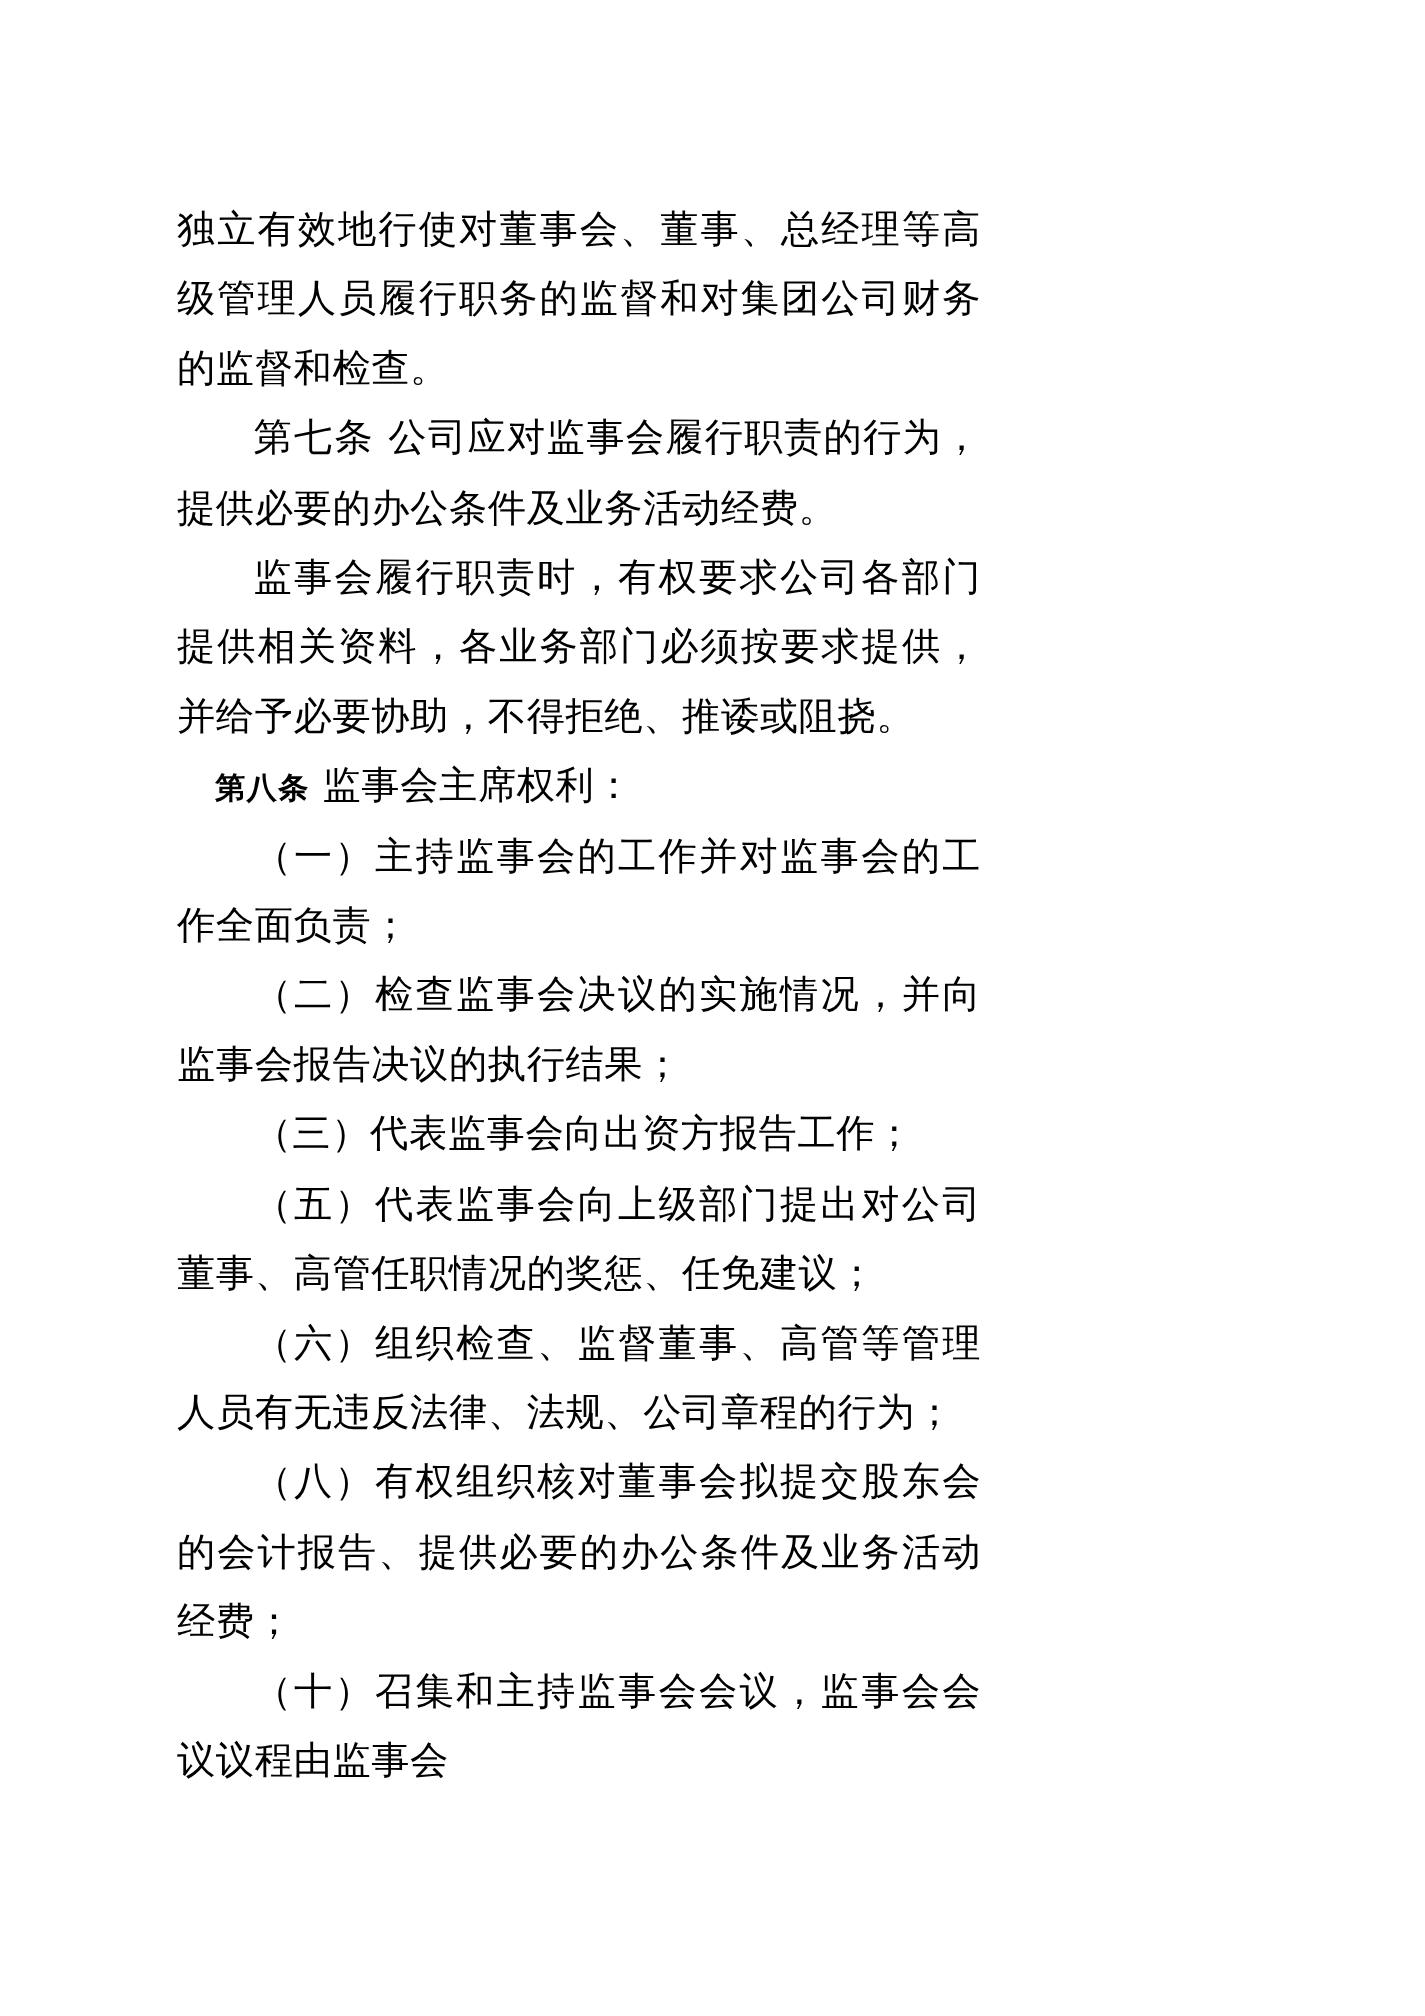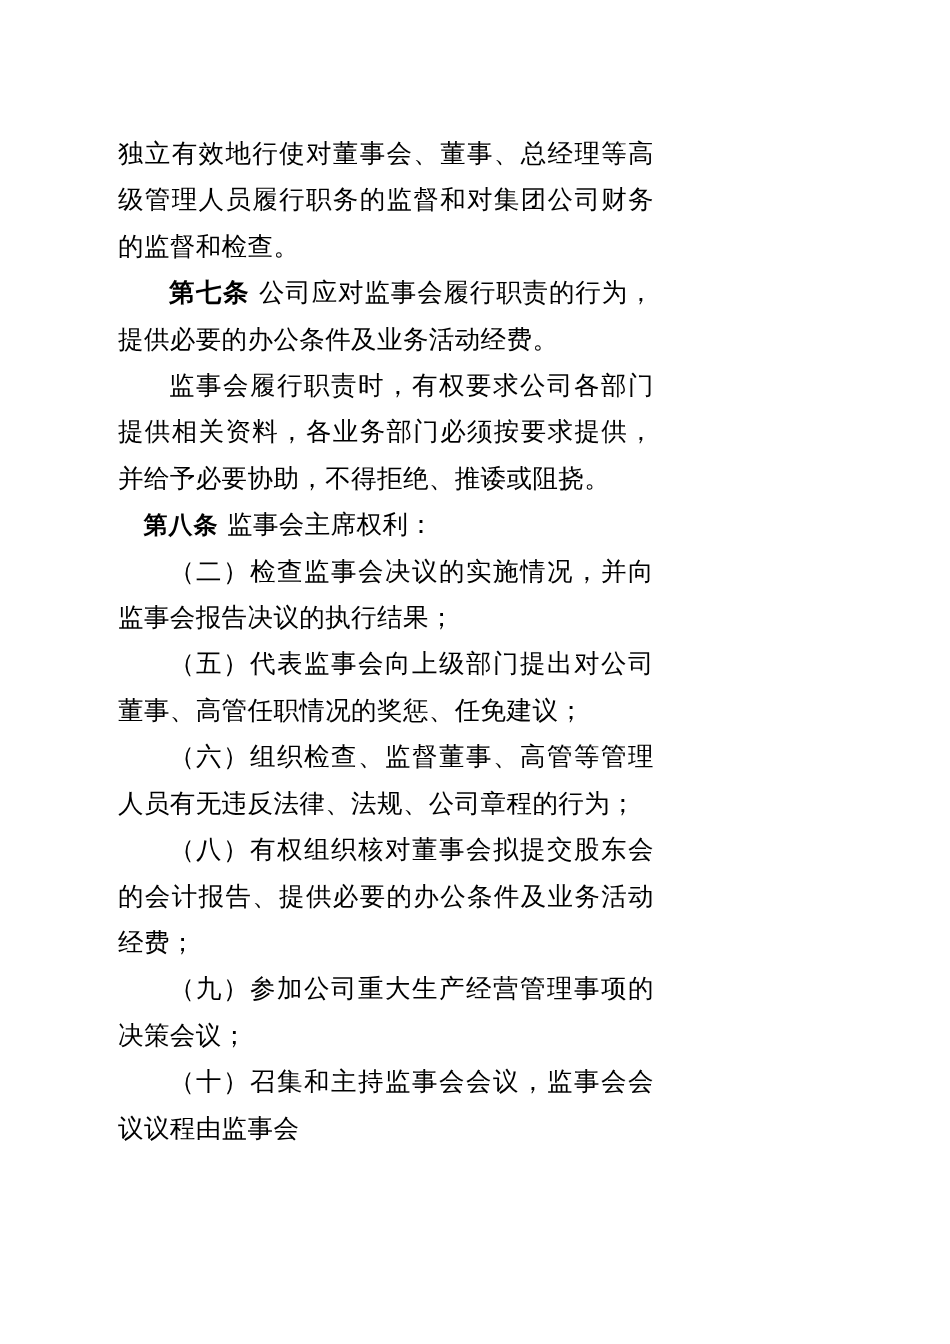--- a/index.html
+++ b/index.html
@@ -34,26 +34,26 @@
     padding: 0;
     text-indent: 0;
   }
   p.indent2 {
     text-indent: 2em;
   }
   p.indent1 {
     text-indent: 1em;
   }
   .art-label {
-    font-weight: bold;
+    font-weight: normal;
     letter-spacing: 1px;
   }
   .art-label-sm {
     font-weight: bold;
-    font-size: 24px;
+    font-size: 20px;
     letter-spacing: 1px;
   }
 </style>
 </head>
 <body>
 
 <div class="page">
   <div class="doc-body">
 
     <p class="para">
@@ -65,42 +65,45 @@
     </p>
 
     <p class="para indent2">
       <span>监事会履行职责时，有权要求公司各部门提供相关资料，各业务部门必须按要求提供，并给予必要协助，不得拒绝、推诿或阻挠。</span>
     </p>
 
     <p class="para indent1">
       <span class="art-label-sm">第八条</span><span> 监事会主席权利：</span>
     </p>
 
+    <p class="para indent2">
+      <span>（一）主持监事会的工作并对监事会的工作全面负责；</span>
+    </p>
 
     <p class="para indent2">
       <span>（二）检查监事会决议的实施情况，并向监事会报告决议的执行结果；</span>
     </p>
 
+    <p class="para indent2">
+      <span>（三）代表监事会向出资方报告工作；</span>
+    </p>
 
 
     <p class="para indent2">
       <span>（五）代表监事会向上级部门提出对公司董事、高管任职情况的奖惩、任免建议；</span>
     </p>
 
     <p class="para indent2">
       <span>（六）组织检查、监督董事、高管等管理人员有无违反法律、法规、公司章程的行为；</span>
     </p>
 
 
     <p class="para indent2">
       <span>（八）有权组织核对董事会拟提交股东会的会计报告、提供必要的办公条件及业务活动经费；</span>
     </p>
 
-    <p class="para indent2">
-      <span>（九）参加公司重大生产经营管理事项的决策会议；</span>
-    </p>
 
     <p class="para indent2">
       <span>（十）召集和主持监事会会议，监事会会议议程由监事会</span>
     </p>
 
   </div>
 </div>
 
 </body></html>

